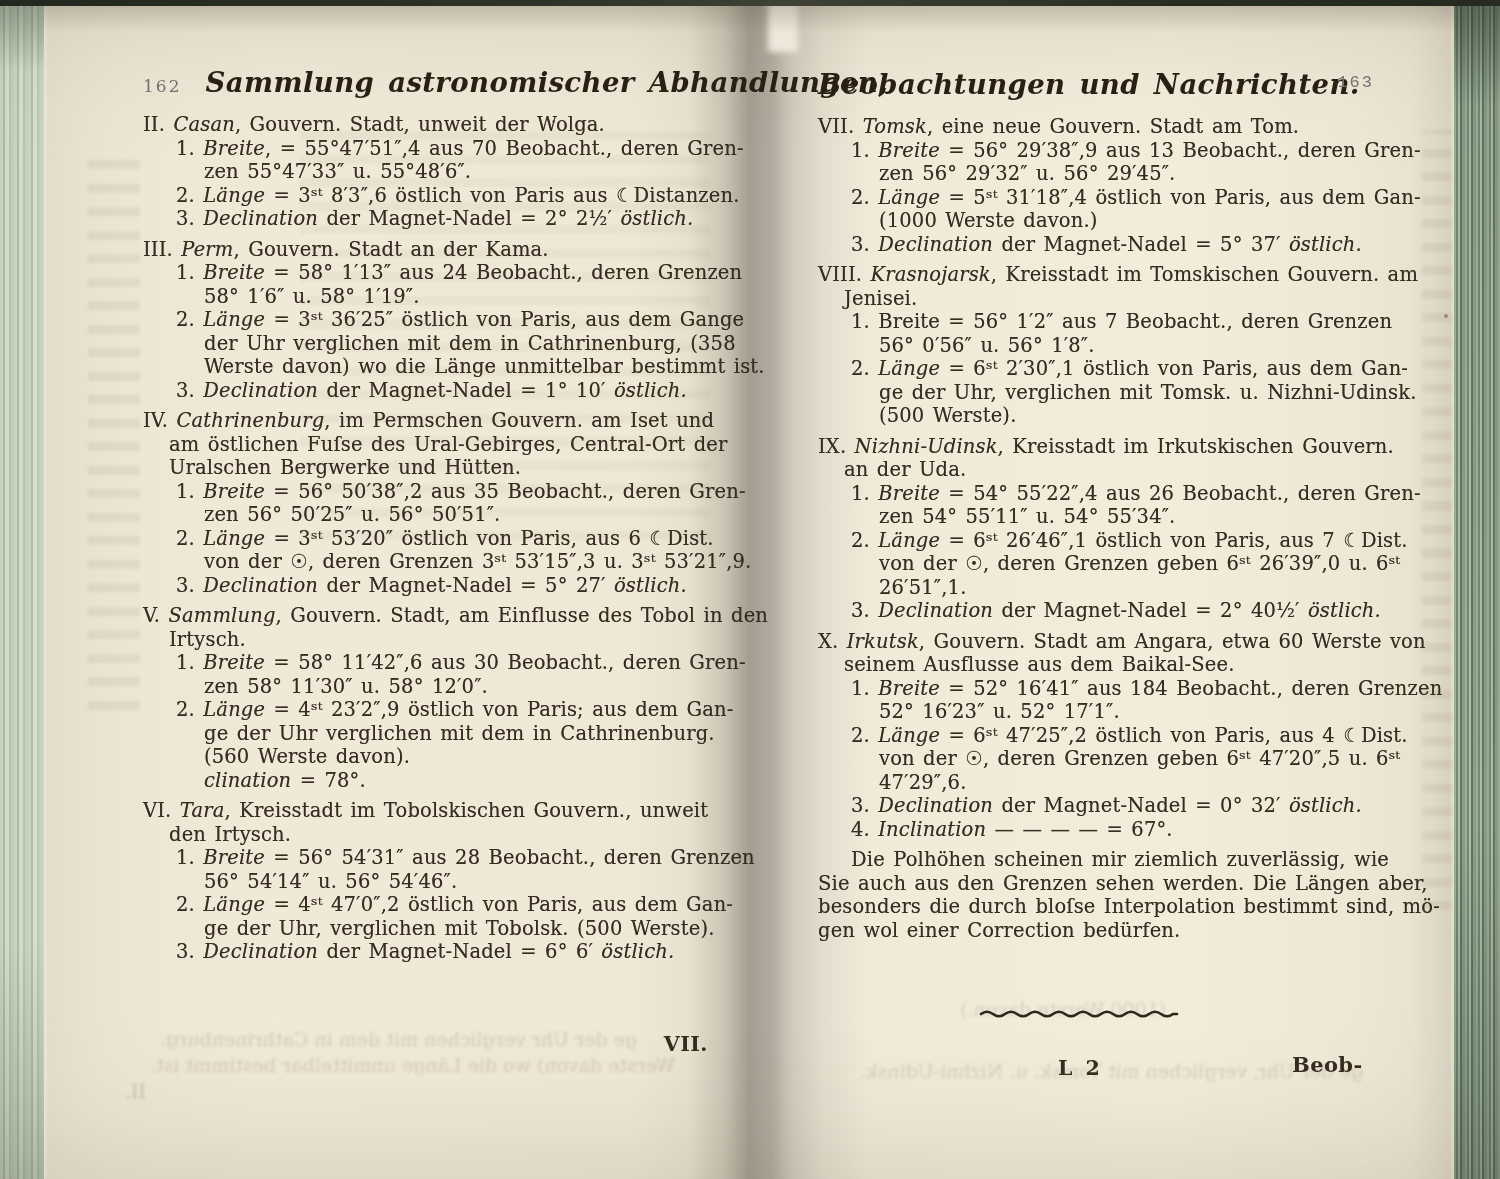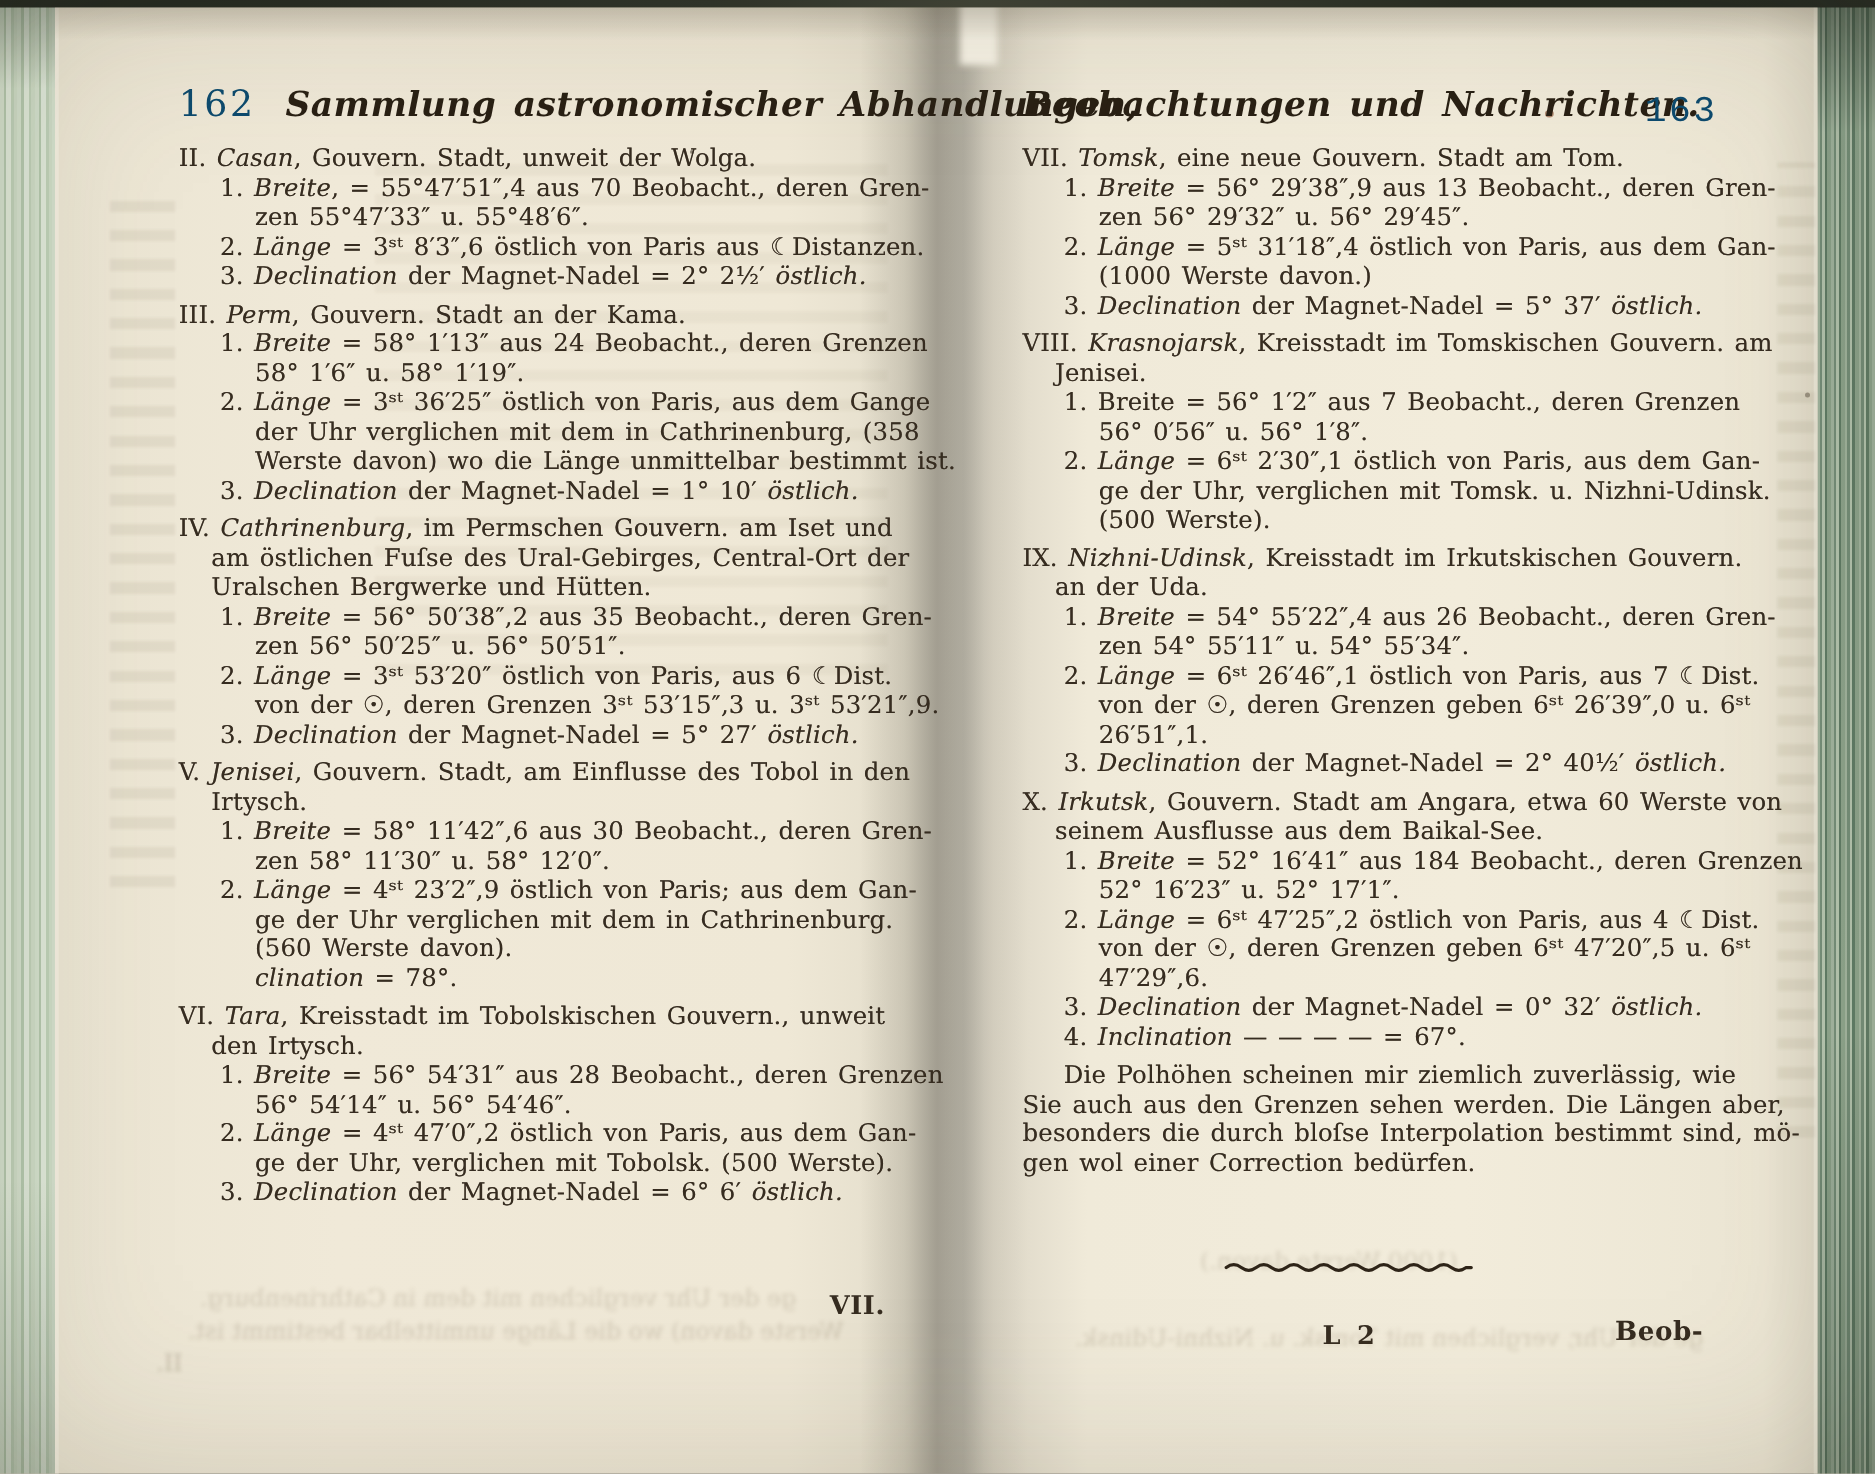--- a/index.html
+++ b/index.html
@@ -38,21 +38,21 @@
       #a3b7a1 0 2px,#75907a 2px 4px,#b7c8b2 4px 6px,#5f7c66 6px 8px,#8ea68e 8px 11px);
     border-left:3px solid #e9e5d5;}
   .edge-right::after{content:"";position:absolute;inset:0;
     background:linear-gradient(180deg,rgba(25,35,28,.5) 0%,rgba(25,35,28,.05) 9%,
       rgba(25,35,28,0) 70%,rgba(25,35,28,.25) 100%);}
   .vignette{position:absolute;inset:0;pointer-events:none;
     box-shadow:inset 0 0 140px rgba(92,82,60,.22);}
 
   
   .pagehead{display:flex;align-items:baseline;}
-  .pagenum{font-size:29px;letter-spacing:2px;color:#0c4a6e;}
+  .pagenum{font-size:17px;letter-spacing:2px;color:#737373;}
   .runtitle{font-size:27.5px;font-weight:bold;font-style:italic;color:#281f13;
     letter-spacing:.4px;word-spacing:4px;white-space:nowrap;}
   .ln{font-size:19.5px;line-height:23.5px;white-space:nowrap;
     letter-spacing:.15px;word-spacing:2px;text-shadow:0 0 .5px rgba(54,44,32,.55);}
   .it{font-style:italic;}
   .i0b{padding-left:26px;}
   .i1{padding-left:33px;}
   .i2{padding-left:61px;}
   .entry{margin-bottom:7px;}
   .page-left-text{position:absolute;left:143px;top:66px;width:575px;}
@@ -130,21 +130,21 @@
       <div class="ln i0b"><span>am östlichen Fuſse des Ural-Gebirges, Central-Ort der</span></div>
       <div class="ln i0b"><span>Uralschen Bergwerke und Hütten.</span></div>
       <div class="ln i1"><span>1. </span><span class="it">Breite</span><span> = 56° 50′38″,2 aus 35 Beobacht., deren Gren-</span></div>
       <div class="ln i2"><span>zen 56° 50′25″ u. 56° 50′51″.</span></div>
       <div class="ln i1"><span>2. </span><span class="it">Länge</span><span> = 3ˢᵗ 53′20″ östlich von Paris, aus 6 ☾Dist.</span></div>
       <div class="ln i2"><span>von der ☉, deren Grenzen 3ˢᵗ 53′15″,3 u. 3ˢᵗ 53′21″,9.</span></div>
       <div class="ln i1"><span>3. </span><span class="it">Declination</span><span> der Magnet-Nadel = 5° 27′ </span><span class="it">östlich.</span></div>
     </div>
 
     <div class="entry">
-      <div class="ln"><span>V. </span><span class="it">Jenisei</span><span>, Gouvern. Stadt, am Einflusse des Tobol in den</span></div>
+      <div class="ln"><span>V. </span><span class="it">Sammlung</span><span>, Gouvern. Stadt, am Einflusse des Tobol in den</span></div>
       <div class="ln i0b"><span>Irtysch.</span></div>
       <div class="ln i1"><span>1. </span><span class="it">Breite</span><span> = 58° 11′42″,6 aus 30 Beobacht., deren Gren-</span></div>
       <div class="ln i2"><span>zen 58° 11′30″ u. 58° 12′0″.</span></div>
       <div class="ln i1"><span>2. </span><span class="it">Länge</span><span> = 4ˢᵗ 23′2″,9 östlich von Paris; aus dem Gan-</span></div>
       <div class="ln i2"><span>ge der Uhr verglichen mit dem in Cathrinenburg.</span></div>
       <div class="ln i2"><span>(560 Werste davon).</span></div>
       <div class="ln i2"><span class="it">clination</span><span> = 78°.</span></div>
     </div>
 
     <div class="entry">

